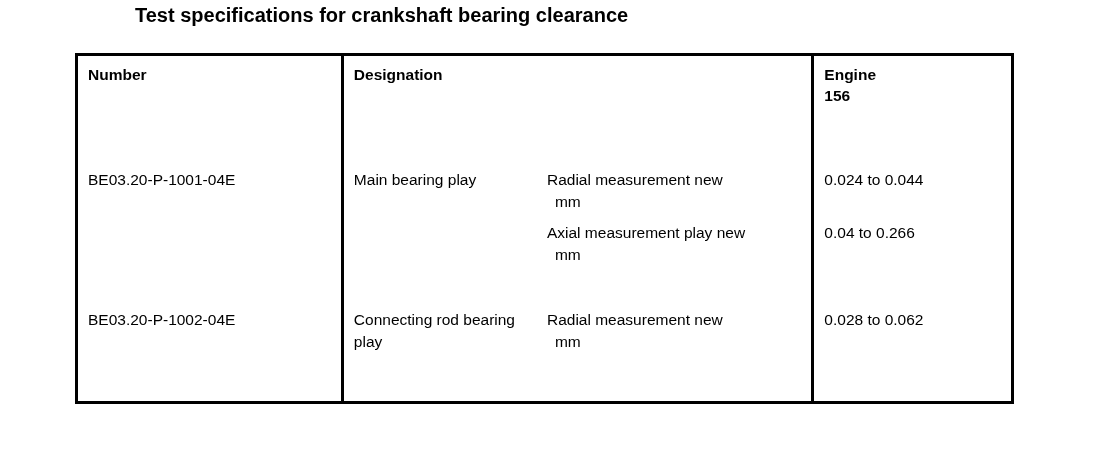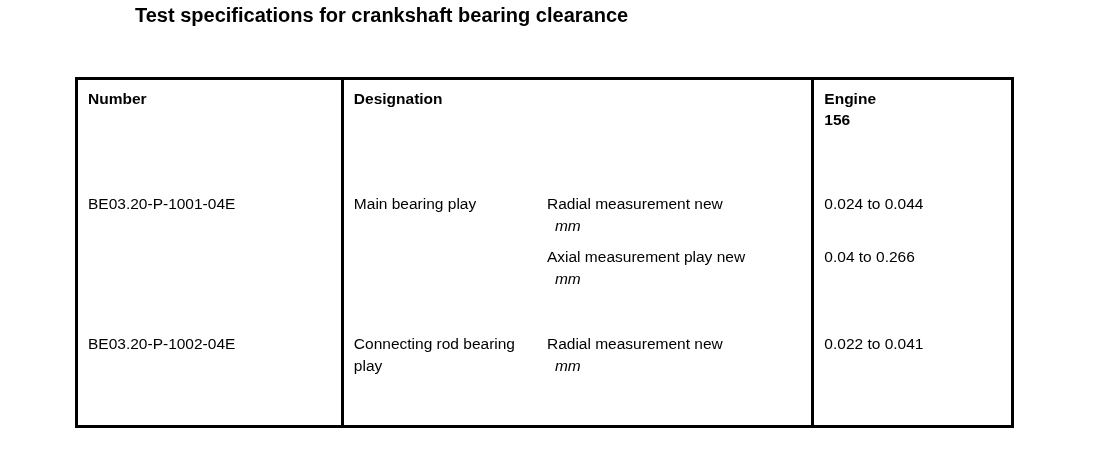--- a/index.html
+++ b/index.html
@@ -42,21 +42,20 @@
     padding: 0;
     border: 0;
   }
 
   
   #spec-table {
     border-left: 3px solid #000;
     border-right: 3px solid #000;
     border-top: 3px solid #000;
     border-bottom: 3px solid #000;
-    margin-top: 24px;
   }
 
   
   .col-number   { width: 265px; border-right: 3px solid #000; }
   .col-desig    { width: 194px; }
   .col-param    { width: 275px; border-right: 3px solid #000; }
   .col-value    { width: 199px; }
 
   
   .col-desig-head { border-right: 3px solid #000; }
@@ -81,21 +80,20 @@
     justify-content: space-between;
     align-items: flex-start;
     flex-direction: column;
   }
   .param-label {
     max-width: 200px;
   }
   .param-unit {
     white-space: nowrap;
     padding-left: 8px;
-    font-style: italic;
   }
 
   
   .subsep-top { border-top: 3px solid #000; }
 
   .h-number  { height: 82px; }
   .h-axial   { height: 87px; }
   .h-last    { height: 100px; }
   .nowrap { white-space: nowrap; }
 </style>
@@ -165,18 +163,18 @@
       <td class="col-desig">
         <div class="cellpad">Connecting rod bearing play</div>
       </td>
       <td class="col-param">
         <div class="cellpad param-inner">
           <span class="param-label">Radial measurement new</span>
           <span class="param-unit">mm</span>
         </div>
       </td>
       <td class="col-value">
-        <div class="cellpad nowrap">0.022 to 0.041</div>
+        <div class="cellpad nowrap">0.028 to 0.062</div>
       </td>
     </tr>
 
   </tbody>
 </table>
 
 </body></html>

